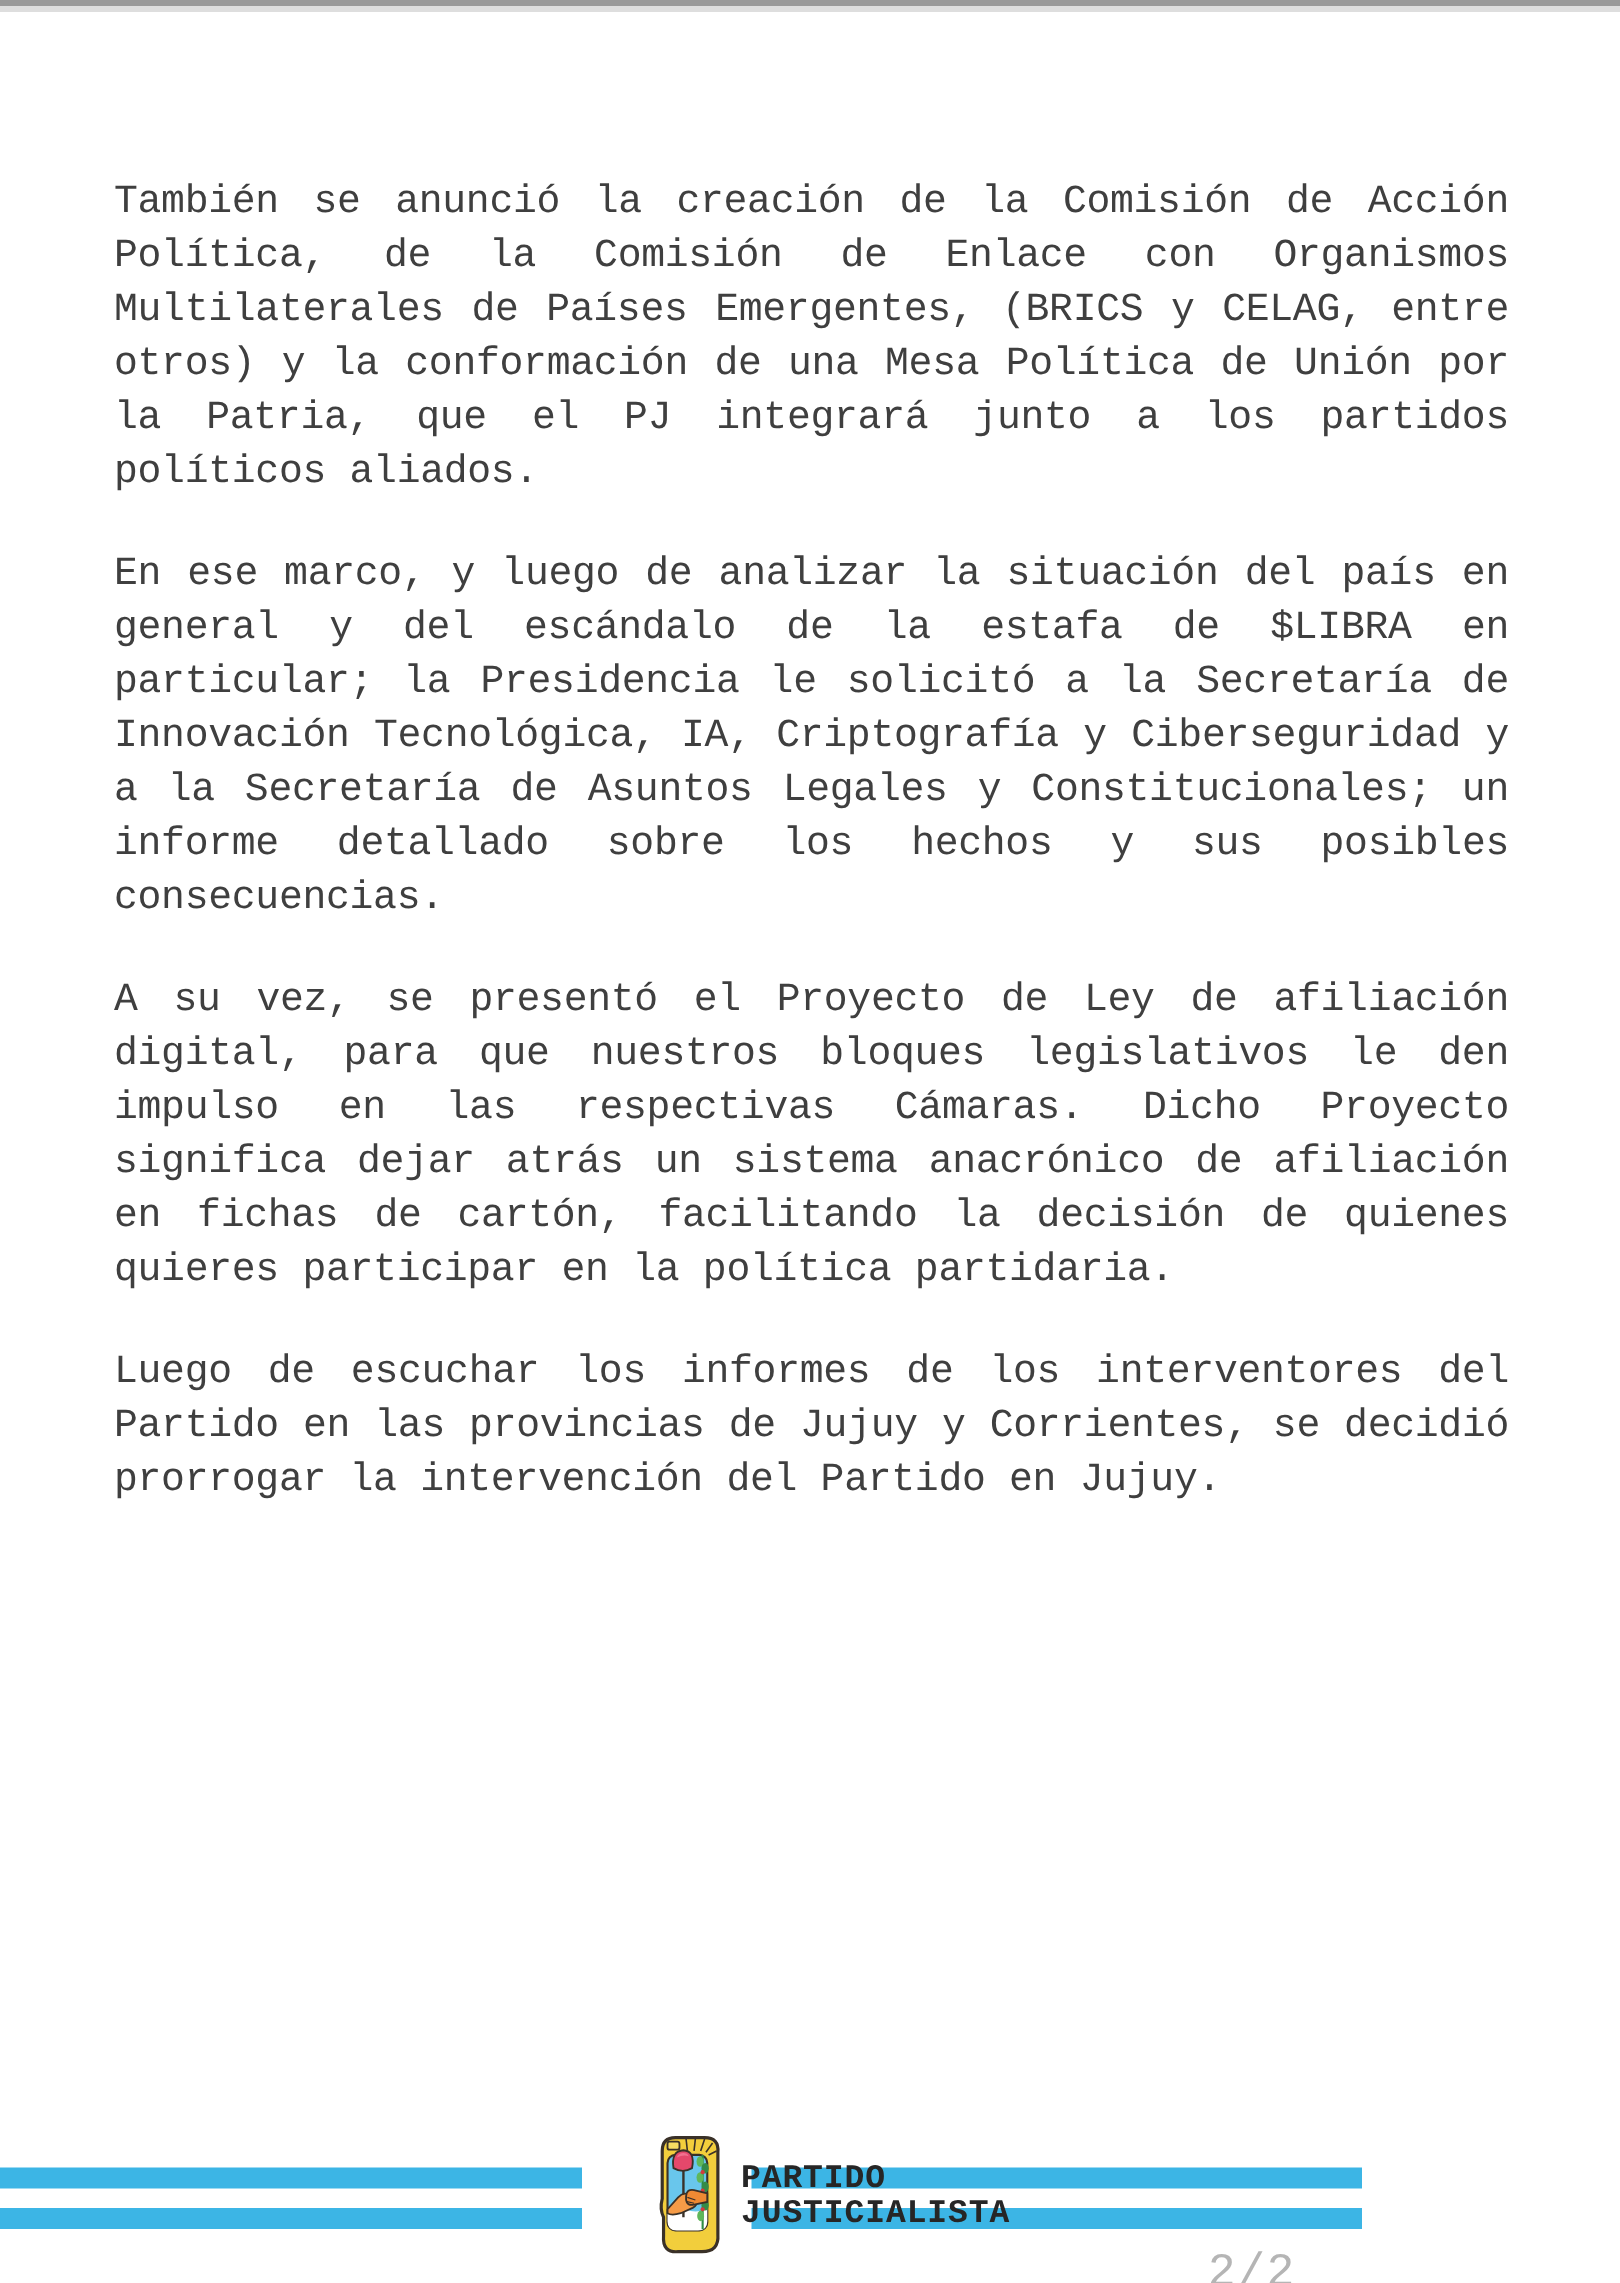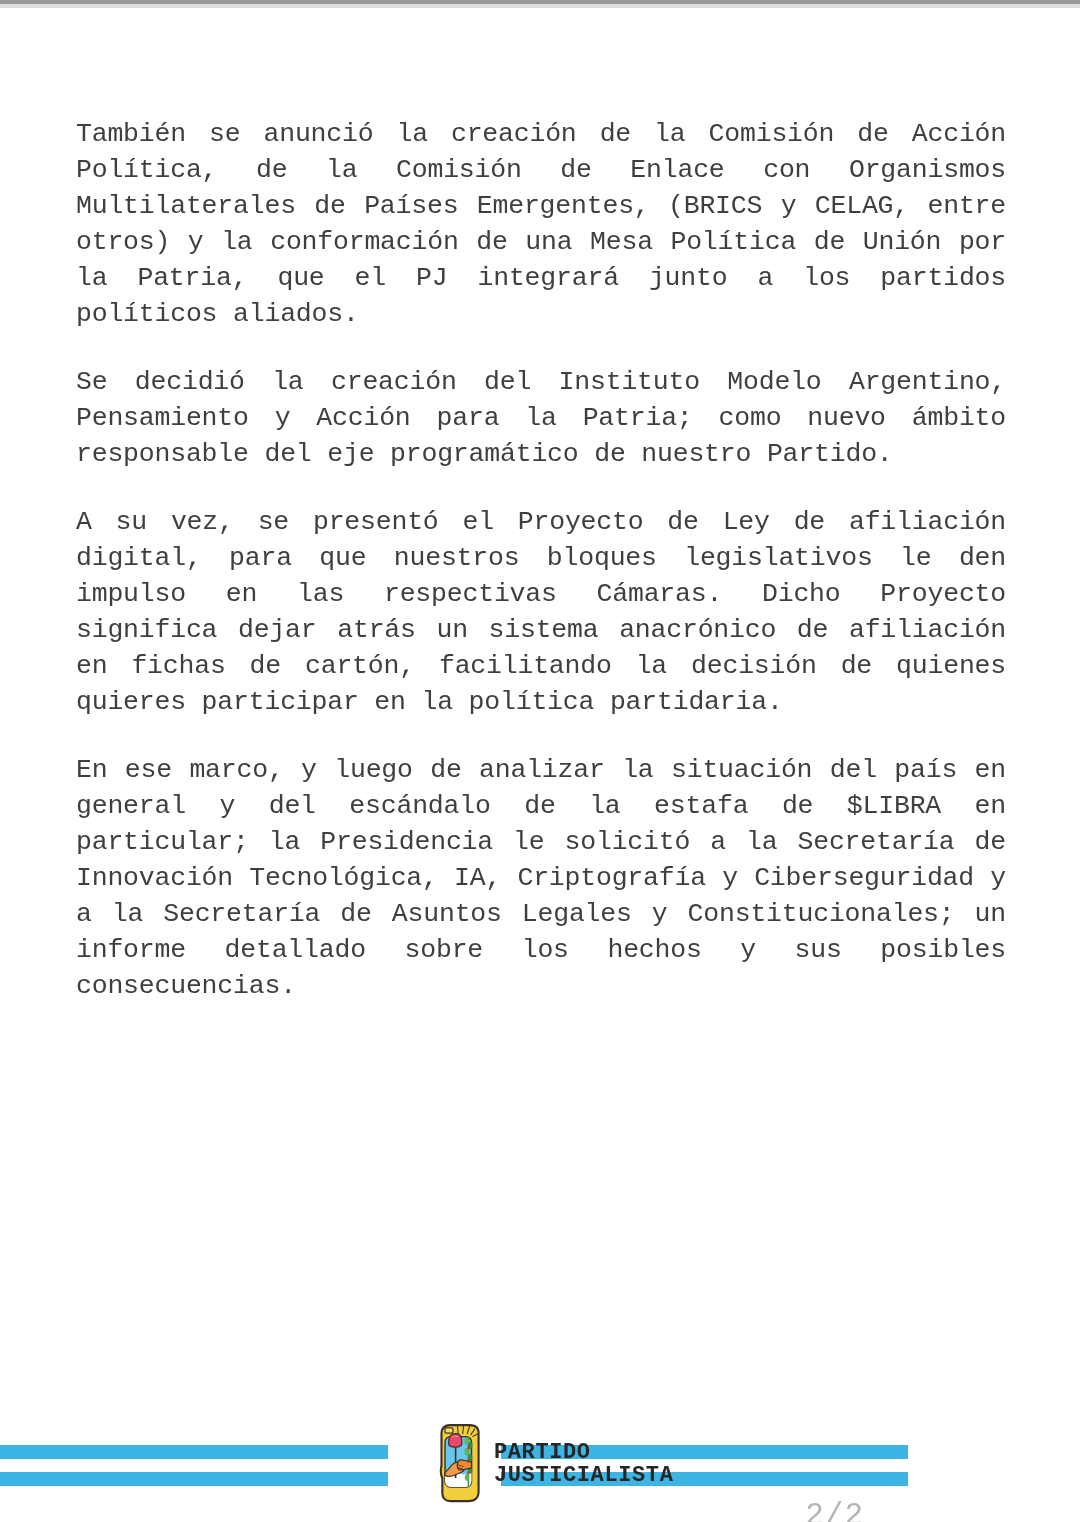--- a/index.html
+++ b/index.html
@@ -61,23 +61,23 @@
 </style>
 </head>
 <body>
 
 <div class="page">
 
   <div class="top-bar"></div>
 
   <main class="content">
     <p>También se anunció la creación de la Comisión de Acción Política, de la Comisión de Enlace con Organismos Multilaterales de Países Emergentes, (BRICS y CELAG, entre otros) y la conformación de una Mesa Política de Unión por la Patria, que el PJ integrará junto a los partidos políticos aliados.</p>
-    <p>Se decidió la creación del Instituto Modelo Argentino, Pensamiento y Acción para la Patria; como nuevo ámbito responsable del eje programático de nuestro Partido.</p>
+    <p>En ese marco, y luego de analizar la situación del país en general y del escándalo de la estafa de $LIBRA en particular; la Presidencia le solicitó a la Secretaría de Innovación Tecnológica, IA, Criptografía y Ciberseguridad y a la Secretaría de Asuntos Legales y Constitucionales; un informe detallado sobre los hechos y sus posibles consecuencias.</p>
     <p>A su vez, se presentó el Proyecto de Ley de afiliación digital, para que nuestros bloques legislativos le den impulso en las respectivas Cámaras. Dicho Proyecto significa dejar atrás un sistema anacrónico de afiliación en fichas de cartón, facilitando la decisión de quienes quieres participar en la política partidaria.</p>
-    <p>En ese marco, y luego de analizar la situación del país en general y del escándalo de la estafa de $LIBRA en particular; la Presidencia le solicitó a la Secretaría de Innovación Tecnológica, IA, Criptografía y Ciberseguridad y a la Secretaría de Asuntos Legales y Constitucionales; un informe detallado sobre los hechos y sus posibles consecuencias.</p>
+    <p>Luego de escuchar los informes de los interventores del Partido en las provincias de Jujuy y Corrientes, se decidió prorrogar la intervención del Partido en Jujuy.</p>
   </main>
 
   <footer>
 
     <div class="stripes stripes-left">
       <div class="stripe"></div>
       <div class="stripe"></div>
     </div>
 
     <div class="stripes stripes-right">

